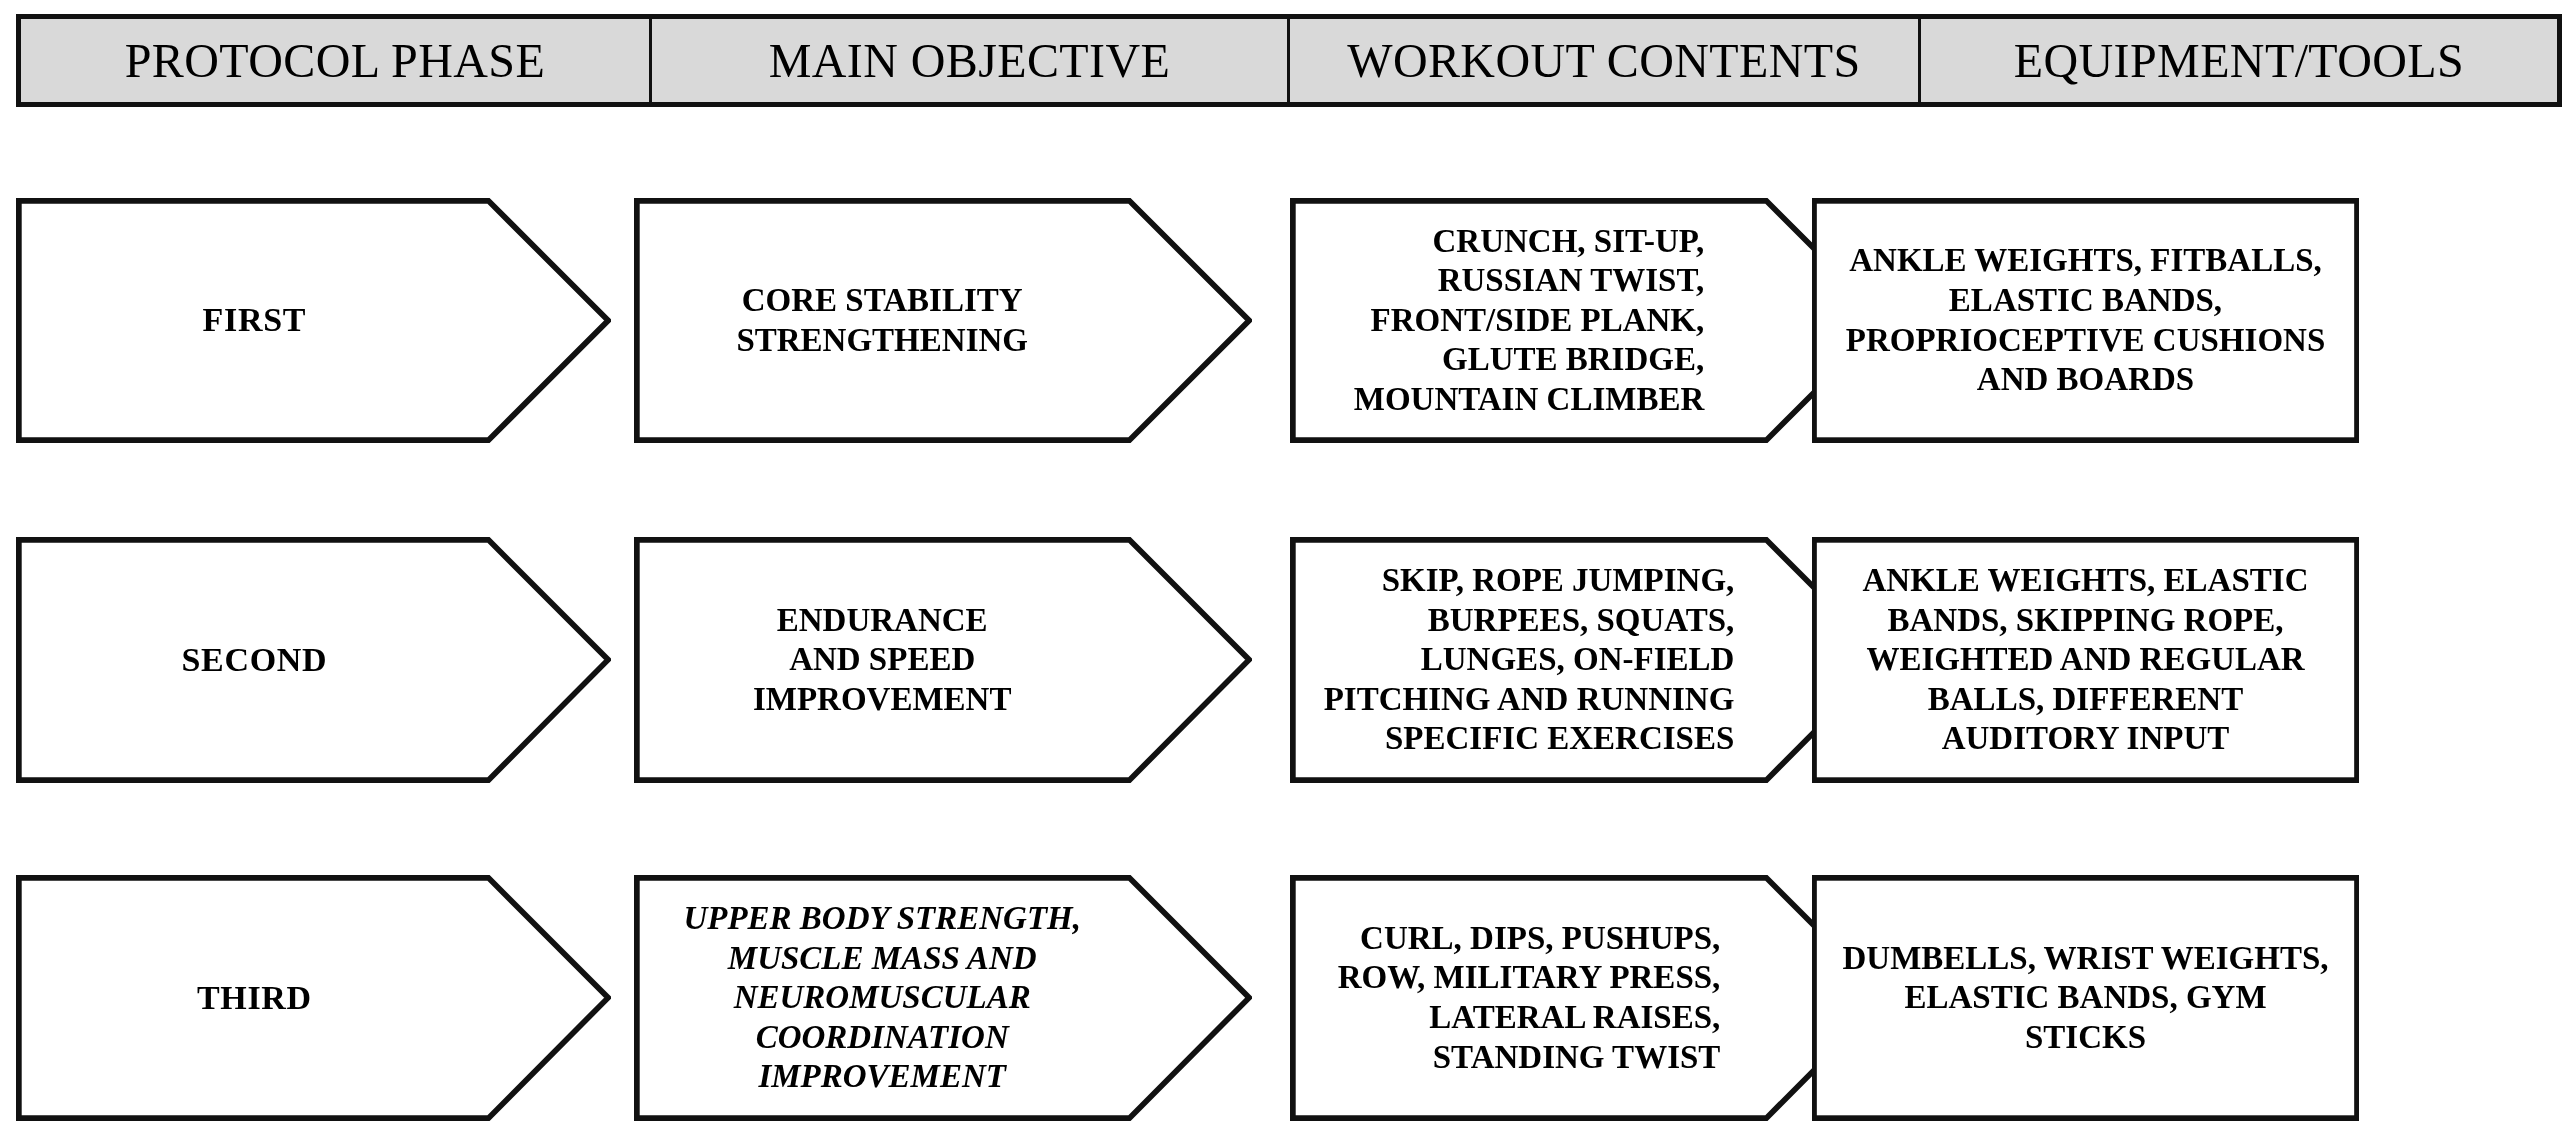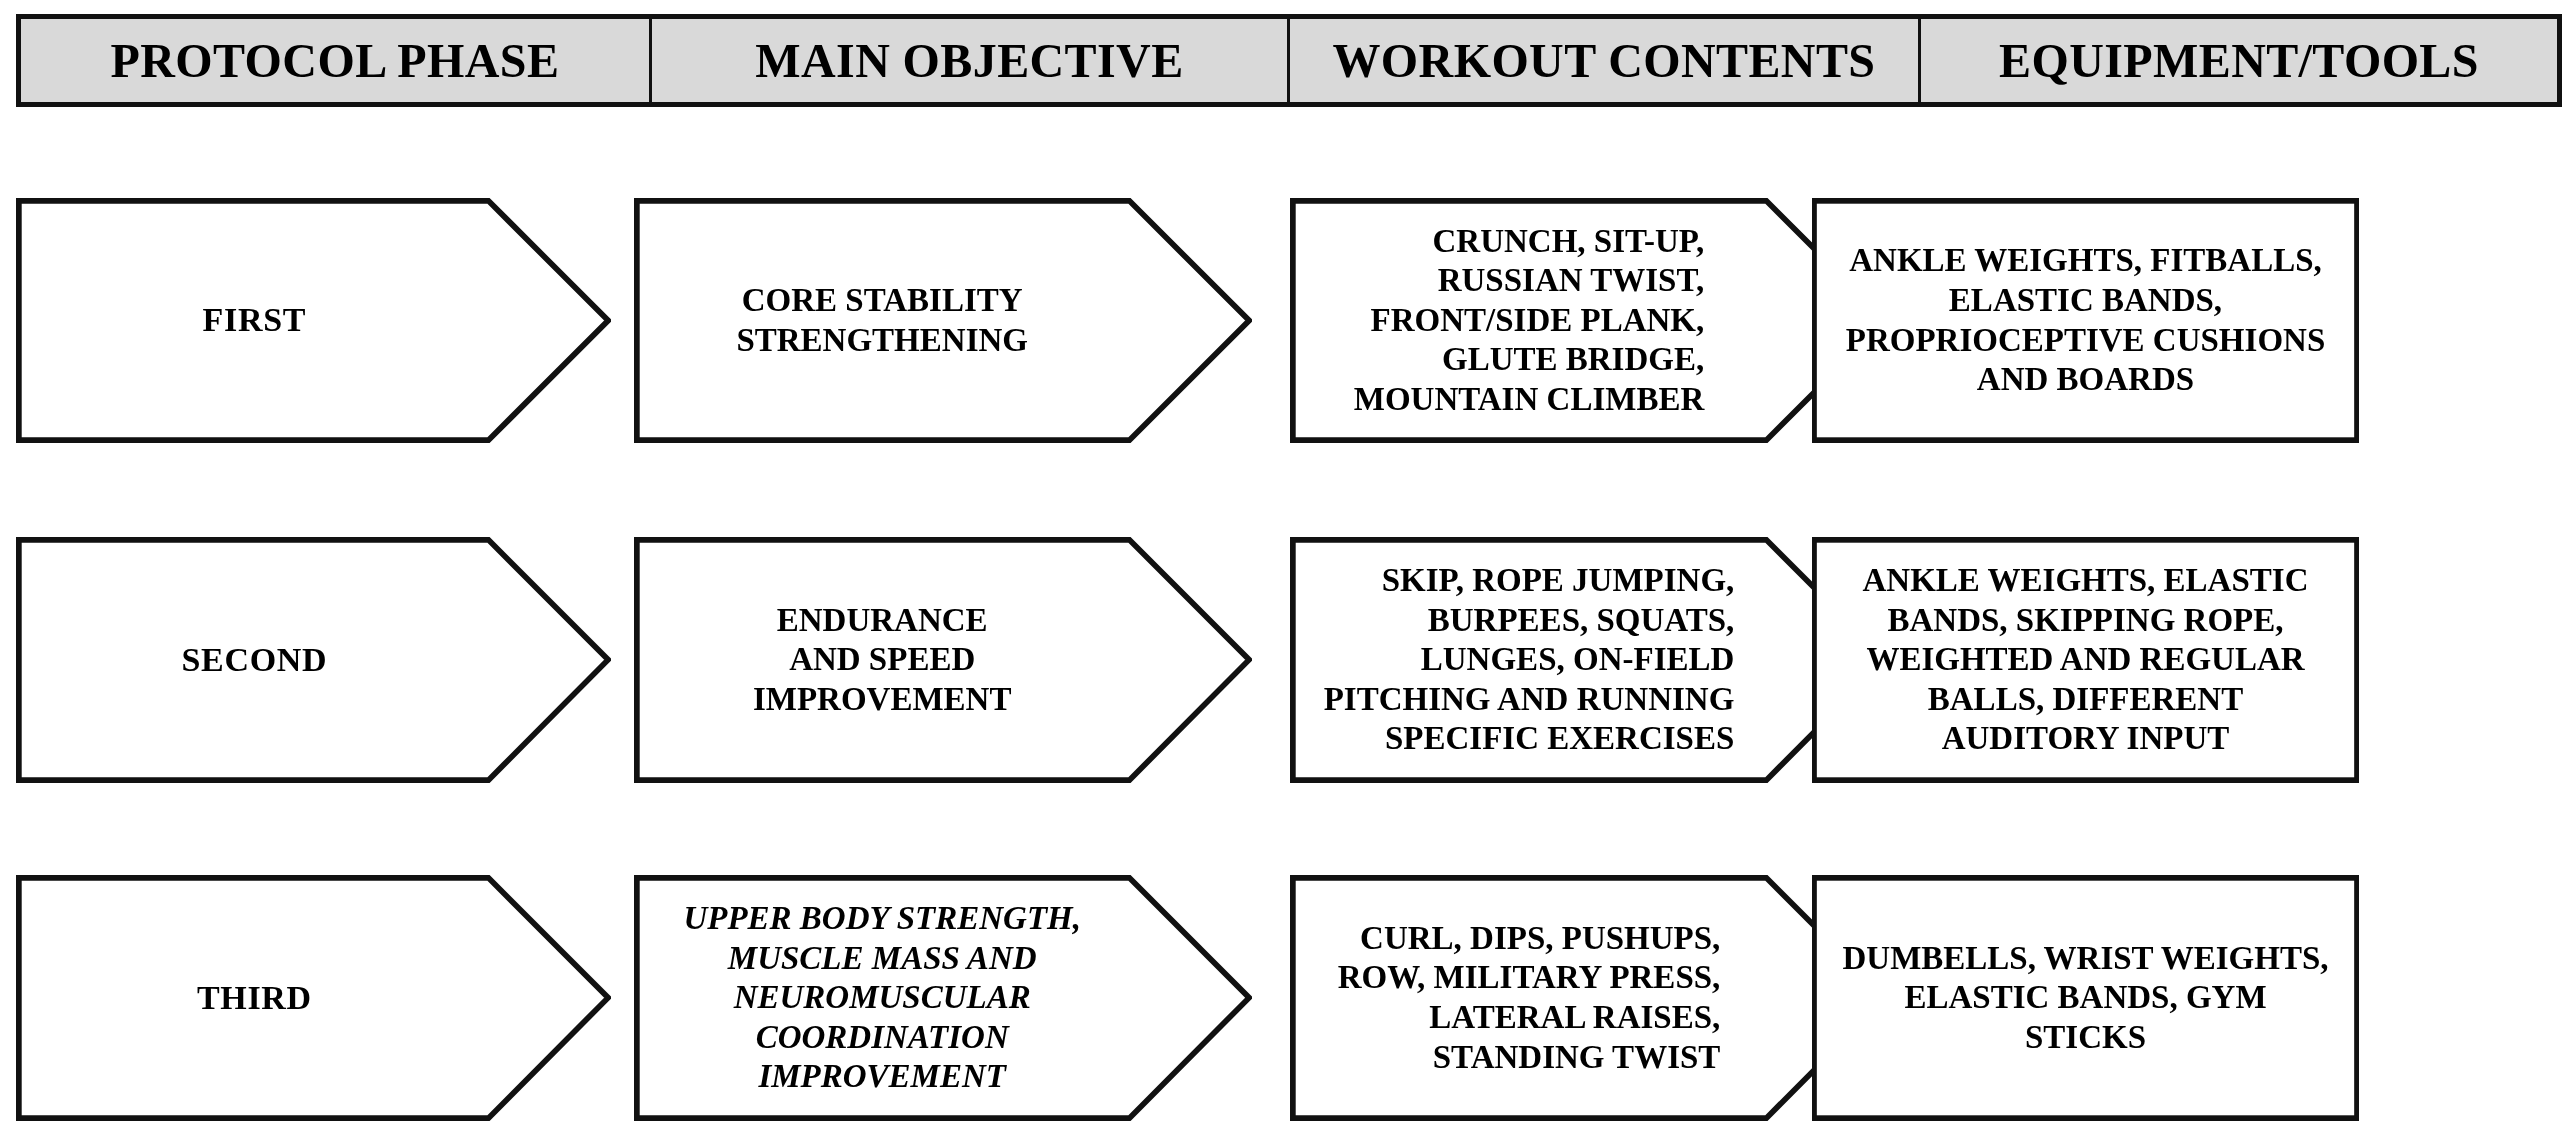--- a/index.html
+++ b/index.html
@@ -31,21 +31,21 @@
     display: flex;
     align-items: center;
     justify-content: center;
     box-sizing: border-box;
     border-right: 3.6px solid #111111;
     height: 100%;
   }
   .header-cell:last-child { border-right: none; }
   .header-cell .htext {
     font-size: 48px;
-    font-weight: bold;
+    font-weight: normal;
     letter-spacing: 0.4px;
     color: #000000;
     white-space: nowrap;
     line-height: 1;
   }
   
   #hc-0 { width: 634px; }
   #hc-1 { width: 640px; }
   #hc-2 { width: 634px; }
   #hc-3 { width: 638px; }

